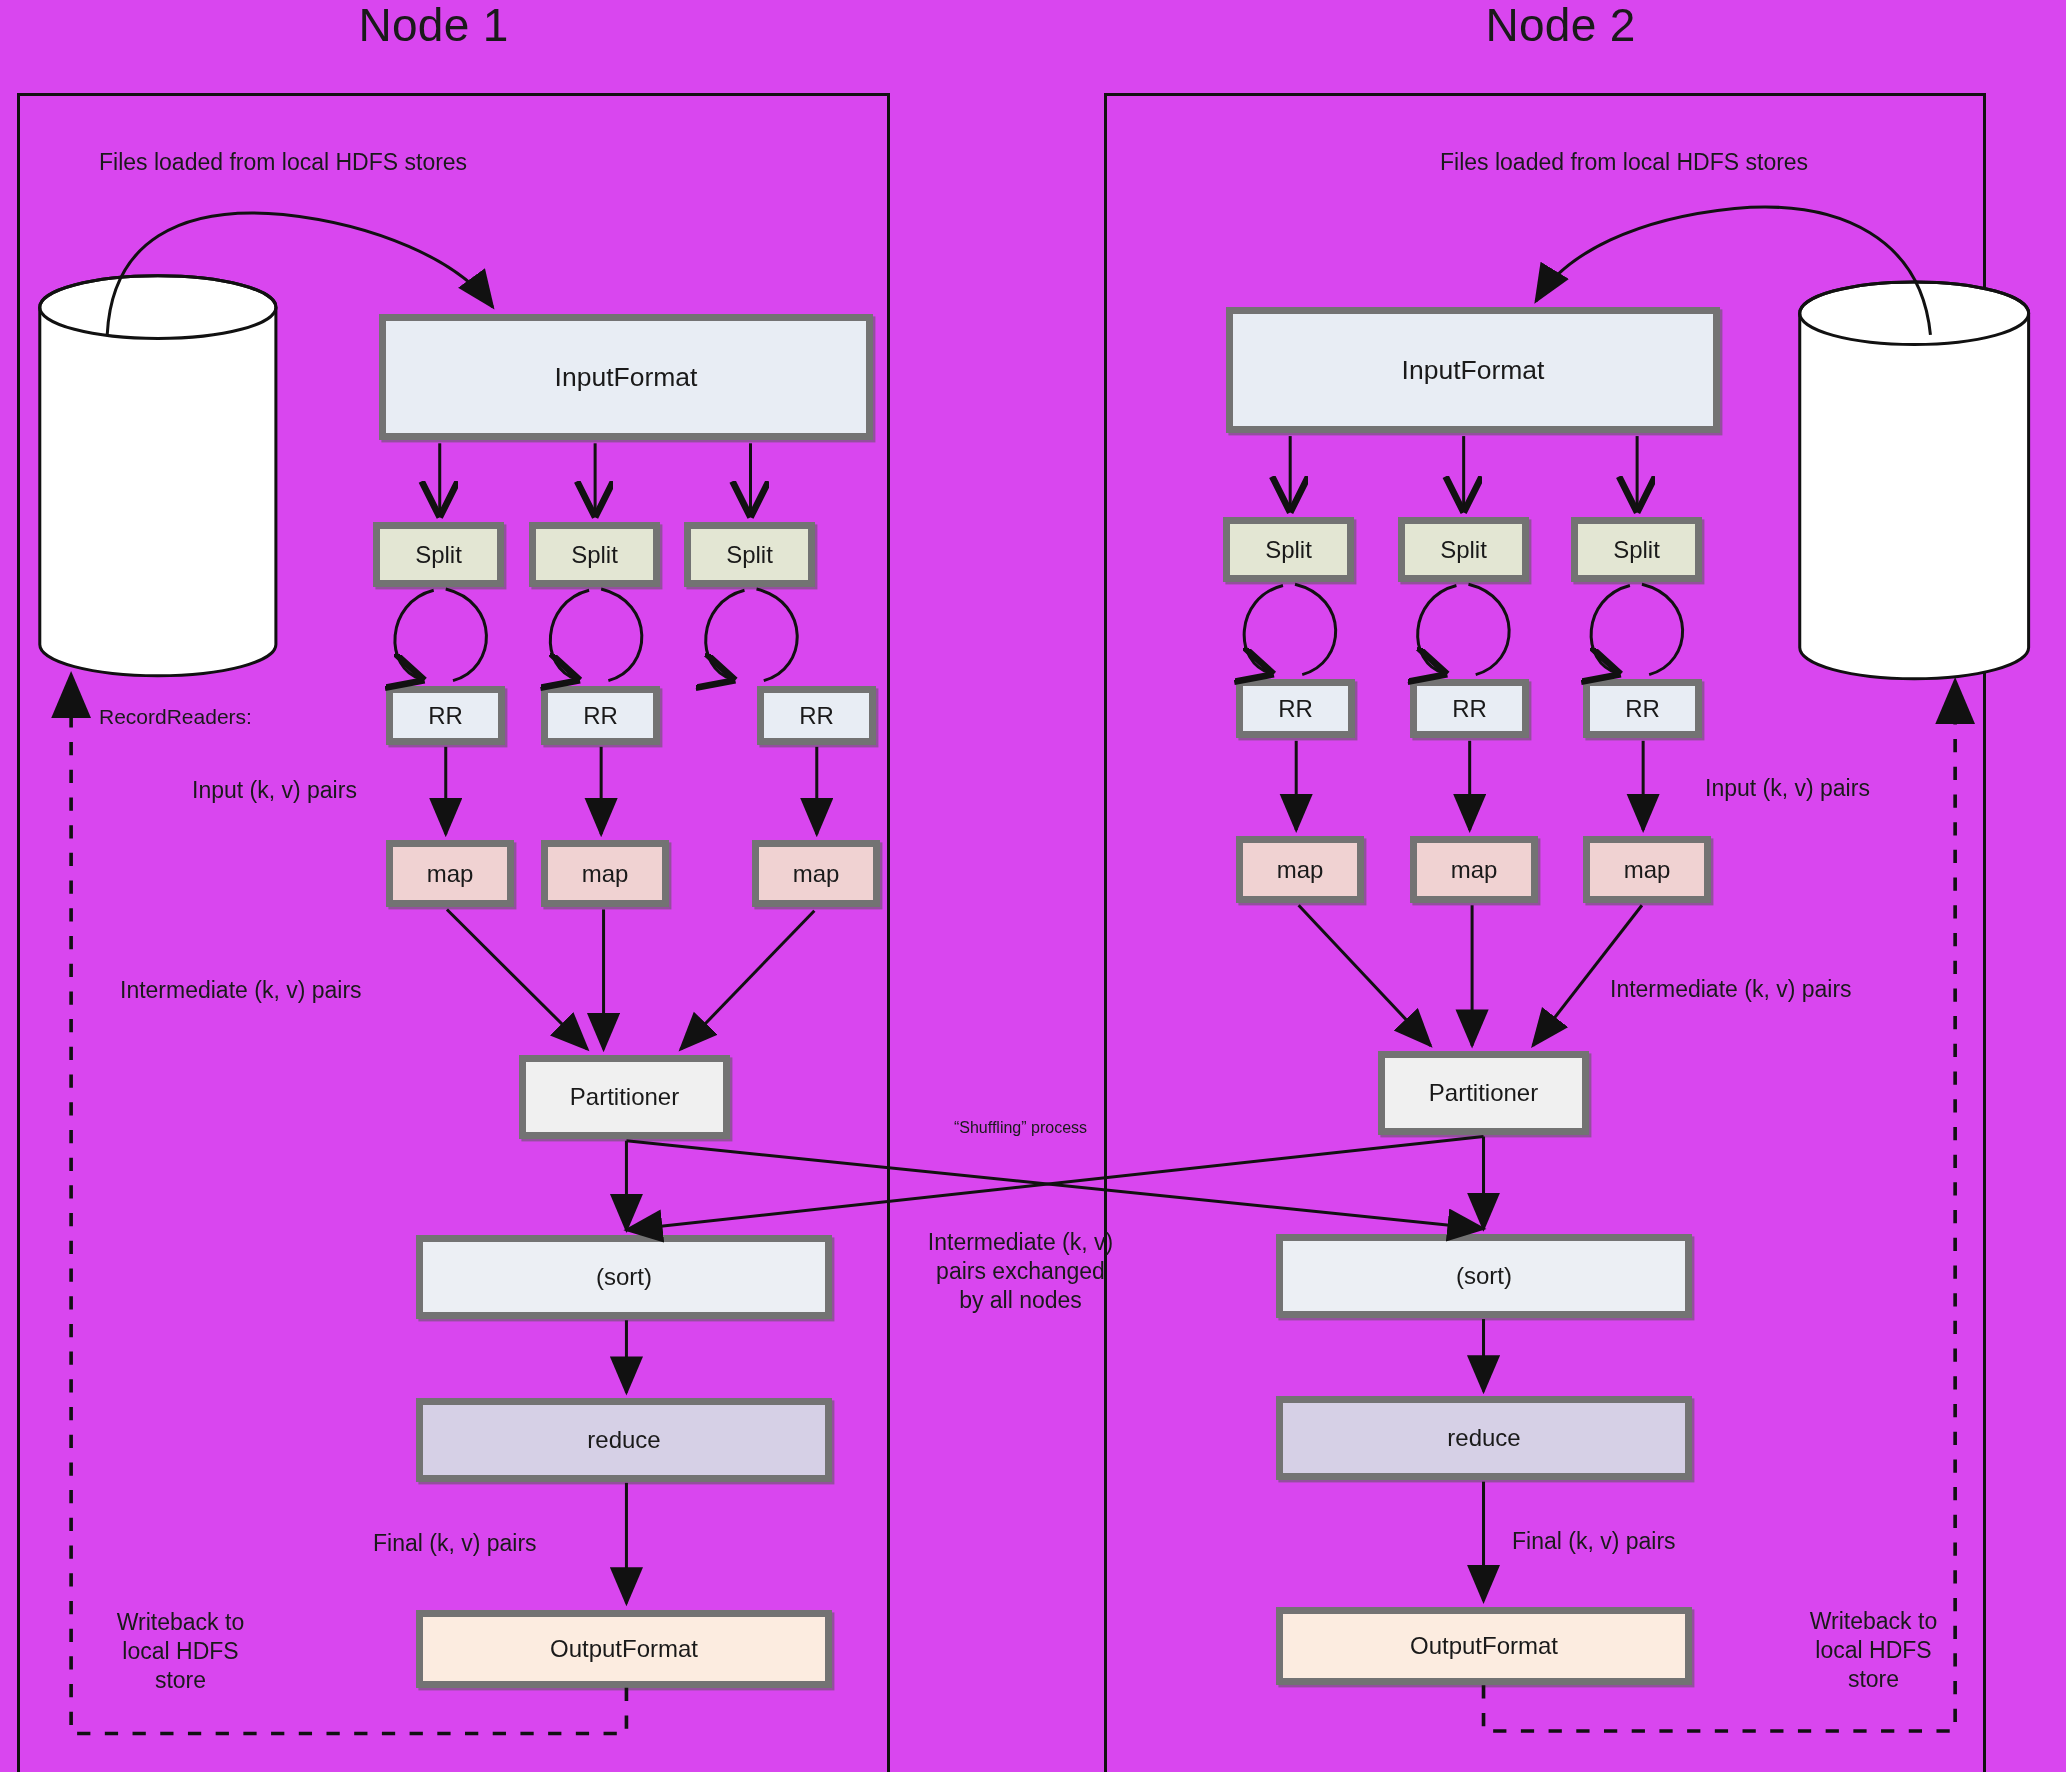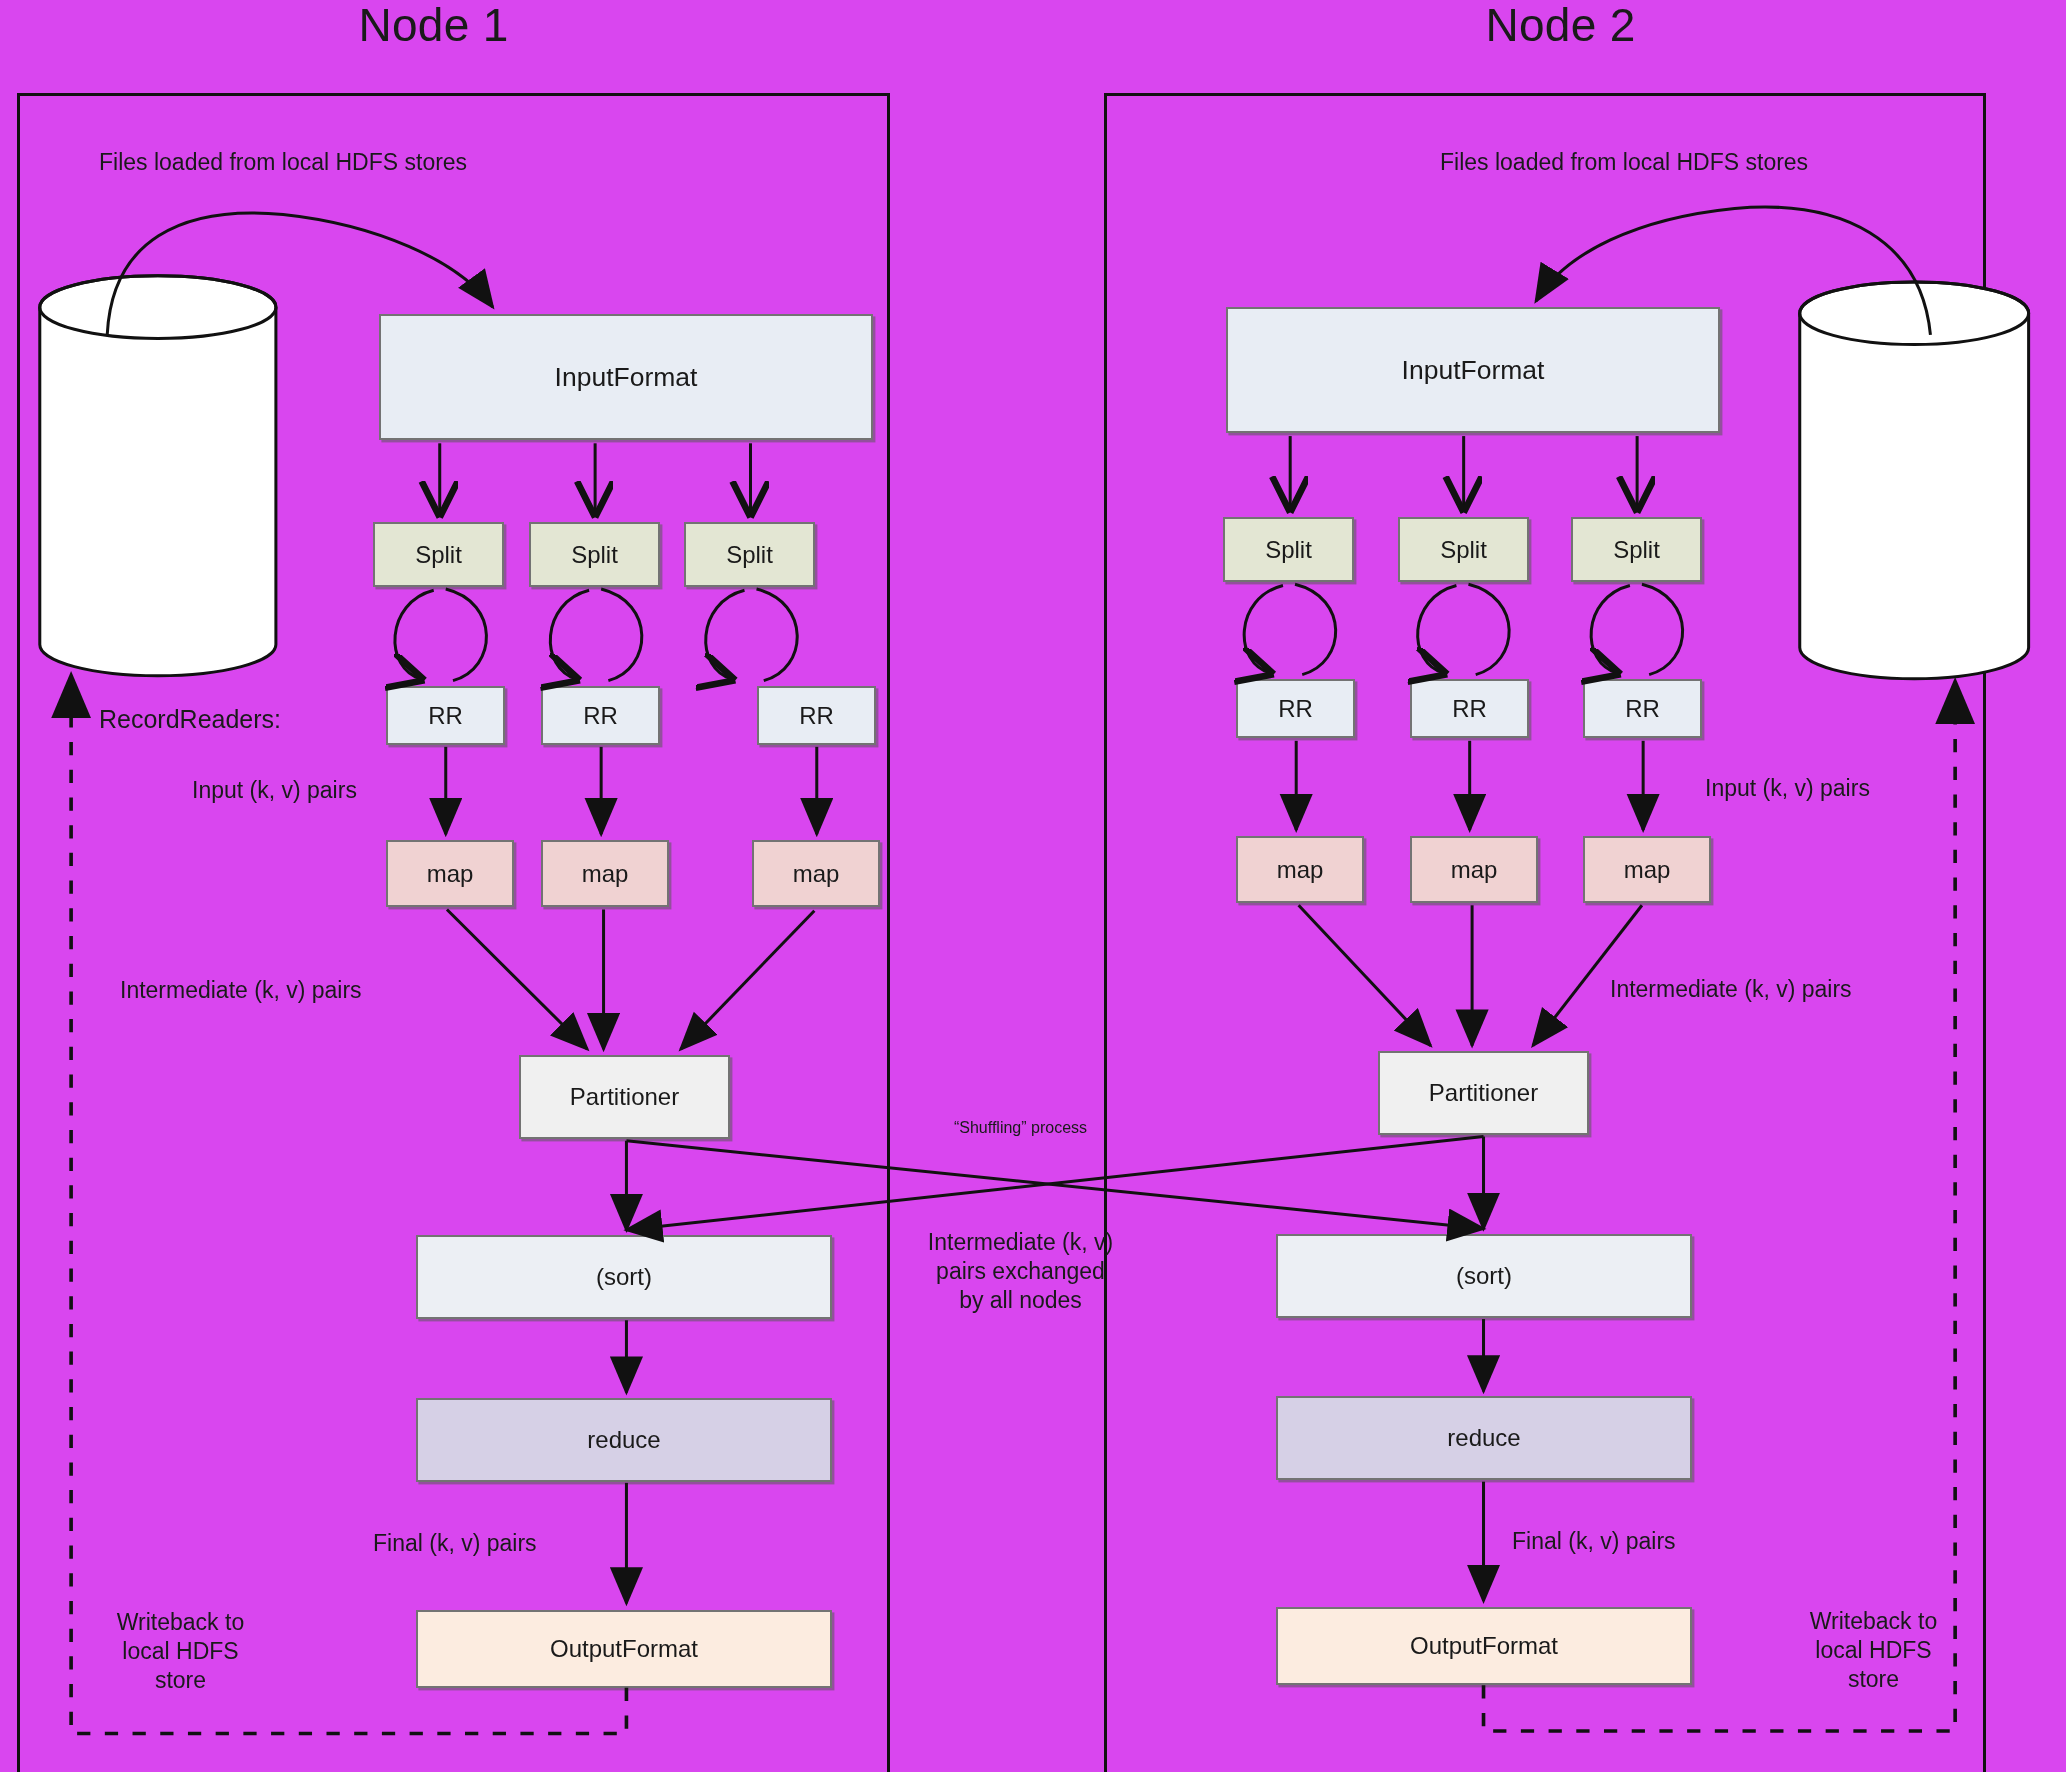--- a/index.html
+++ b/index.html
@@ -1,21 +1,21 @@
 <!DOCTYPE html>
 <html style="font-size:9.6px"><head>
 <meta charset="utf-8">
 <style>
   html,body{margin:0;padding:0;background:#fff;}
   body{font-family:"Liberation Sans",sans-serif;}
   #stage{position:relative;width:2066px;height:1772px;background:#d946ef;overflow:hidden;}
   svg.layer{position:absolute;left:0;top:0;width:2066px;height:1772px;pointer-events:none;}
   .node-title{position:absolute;font-size:46px;color:#1a1a1a;text-align:center;letter-spacing:0.3px;}
   .node-frame{position:absolute;border:3px solid #111;background:transparent;}
-  .box{position:absolute;box-sizing:border-box;border:2px solid #737373;display:flex;align-items:center;justify-content:center;text-align:left;color:#1a1a1a;line-height:1.15;}
+  .box{position:absolute;box-sizing:border-box;border:7px solid #737373;display:flex;align-items:center;justify-content:center;text-align:left;color:#1a1a1a;line-height:1.15;}
   .box.shadow{box-shadow:2.4px 2.4px 0 0 rgba(90,90,90,.55);}
   .lbl{position:absolute;color:#1a1a1a;white-space:pre;line-height:1.25;}
   .lbl.center{text-align:center;}
 </style>
 </head>
 <body>
 
 <div id="stage">
 
   <div class="node-title" style="left:313px;top:-2.4px;width:241px;">Node 1</div>
@@ -32,21 +32,21 @@
   <div class="box shadow" style="left:379px;top:314px;width:494px;height:126px;font-size:26.5px;background:#e8edf4;">InputFormat</div>
 
   <div class="box shadow" style="left:373px;top:522px;width:131px;height:65px;font-size:24px;background:#e3e6d3;">Split</div>
   <div class="box shadow" style="left:529px;top:522px;width:131px;height:65px;font-size:24px;background:#e3e6d3;">Split</div>
   <div class="box shadow" style="left:684px;top:522px;width:131px;height:65px;font-size:24px;background:#e3e6d3;">Split</div>
 
   <div class="box shadow" style="left:386px;top:686px;width:119px;height:59px;font-size:24px;background:#e8edf4;">RR</div>
   <div class="box shadow" style="left:541px;top:686px;width:119px;height:59px;font-size:24px;background:#e8edf4;">RR</div>
   <div class="box shadow" style="left:757px;top:686px;width:119px;height:59px;font-size:24px;background:#e8edf4;">RR</div>
 
-  <div class="lbl" style="left:99px;top:704px;font-size:25px;">RecordReaders:</div>
+  <div class="lbl" style="left:99px;top:704px;font-size:21px;">RecordReaders:</div>
   <div class="lbl" style="left:192px;top:776px;font-size:23px;">Input (k, v) pairs</div>
 
   <div class="box shadow" style="left:386px;top:840px;width:128px;height:67px;font-size:24px;background:#f0d2d2;">map</div>
   <div class="box shadow" style="left:541px;top:840px;width:128px;height:67px;font-size:24px;background:#f0d2d2;">map</div>
   <div class="box shadow" style="left:752px;top:840px;width:128px;height:67px;font-size:24px;background:#f0d2d2;">map</div>
 
   <div class="lbl" style="left:120px;top:976px;font-size:23px;">Intermediate (k, v) pairs</div>
 
   <div class="box shadow" style="left:519px;top:1055px;width:211px;height:84px;font-size:24px;background:#f0f0f0;">Partitioner</div>
 

